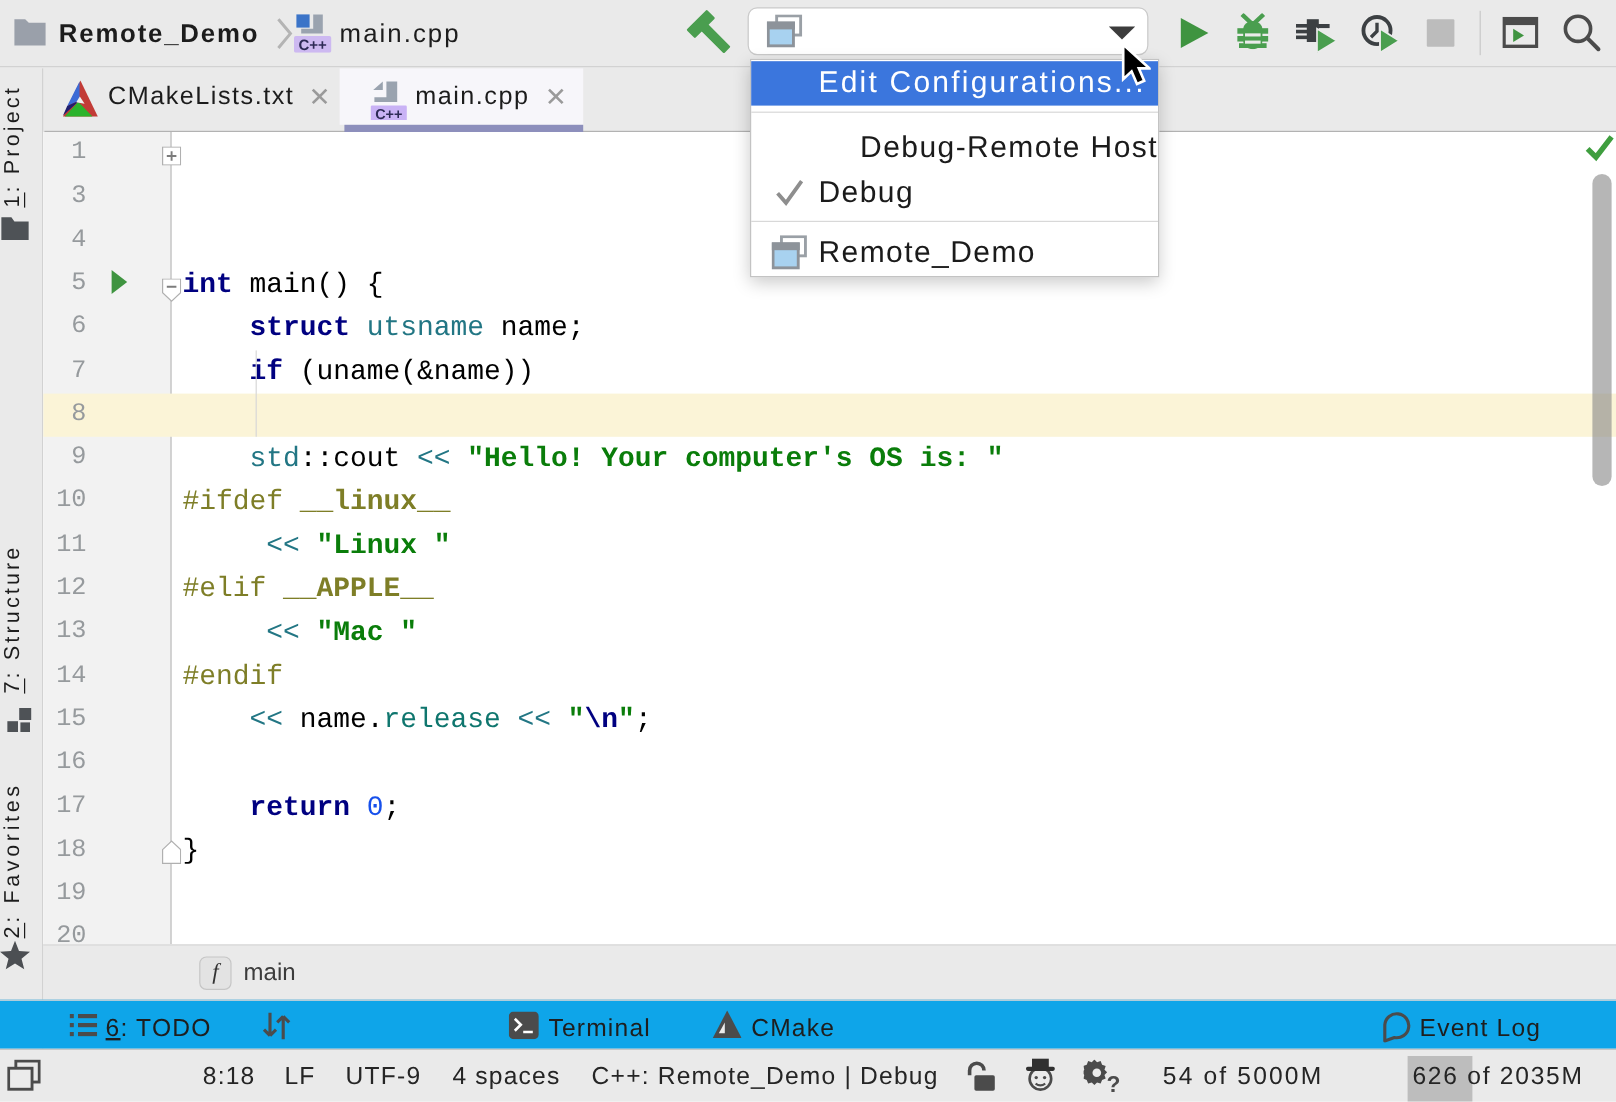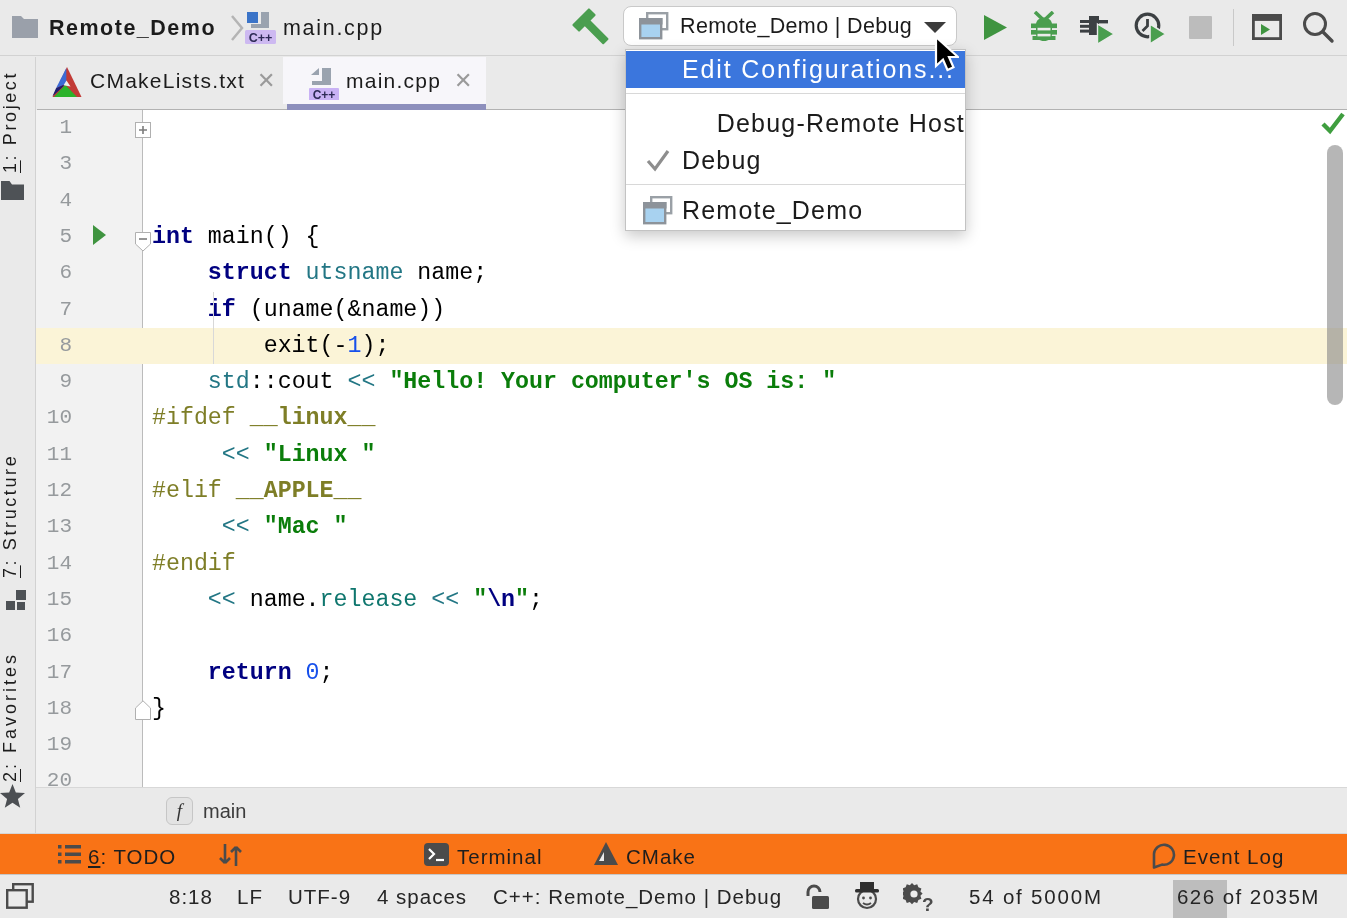--- a/index.html
+++ b/index.html
@@ -42,21 +42,21 @@
   .m { color:#7e7e27; font-weight:bold; }
   .s { color:#0a7d0a; font-weight:bold; }
   .n { color:#1750eb; }
   .t { color:#227684;text-align:right; }
   .f { color:#0f766e; }
   .e { color:#000080; font-weight:bold; }
   .fold { background:#e4e4e4; color:#3c3c3c; }
 
   
   #crumbbar { position:absolute; left:36px; top:787px; width:1311px; height:46px; background:#eaeaea; border-top:1px solid #d8d8d8; }
-  #toolbtm { position:absolute; left:0; top:833px; width:1347px; height:41px; background:#f97316; border-top:1px solid #d6d6d6; font-size:20.5px; letter-spacing:1px; color:#1e1e1e; }
+  #toolbtm { position:absolute; left:0; top:833px; width:1347px; height:41px; background:#0ea5e9; border-top:1px solid #d6d6d6; font-size:20.5px; letter-spacing:1px; color:#1e1e1e; }
   #status { position:absolute; left:0; top:874px; width:1347px; height:44px; background:#eaeaea; border-top:1px solid #c6c6c6; font-size:20.5px; letter-spacing:1px; color:#252525; }
   .bi { position:absolute; top:3px; height:40px; line-height:40px; }
   .si { position:absolute; top:0; height:43px; line-height:43px; }
 </style>
 </head>
 <body>
 
 <div id="toolbar">
   <svg class="abs" style="left:11px;top:12px" width="28" height="27" viewBox="0 0 28 27">
     <path d="M1 4 h9 l3 3 h14 v19 h-26 z" fill="#9aa0aa"></path>
@@ -128,21 +128,20 @@
     <path d="M22 22 L31 31" stroke="#4b4b4b" stroke-width="3.4" stroke-linecap="round"></path>
   </svg>
 </div>
 
 <div id="combo">
   <svg class="abs" style="left:15px;top:5px" width="30" height="28" viewBox="0 0 30 28">
     <rect x="8.2" y="1.2" width="20" height="16" fill="#fff" stroke="#9aa0a6" stroke-width="2.4"></rect>
     <rect x="1.2" y="7.2" width="21" height="19" fill="#a8d2f0" stroke="#8d939a" stroke-width="2.4"></rect>
     <rect x="0" y="6" width="23.5" height="6.5" fill="#8d939a"></rect>
   </svg>
-  <div class="abs" style="left:56px;top:0;height:38px;line-height:38px;font-size:21.5px;letter-spacing:0.35px;color:#1b1b1b;">Remote_Demo | Debug</div>
   <svg class="abs" style="left:299px;top:14px" width="24" height="13" viewBox="0 0 24 13">
     <path d="M1 1 L23 1 L12 12 Z" fill="#3c3c3c"></path>
   </svg>
 </div>
 
 <div id="tabbar">
 
   <svg class="abs" style="left:13px;top:9px" width="33" height="33" viewBox="0 0 33 33">
     <polygon points="17,1 31.5,31 2.5,31" fill="#c23b36"></polygon>
     <polygon points="16.3,2 16.3,17.8 6,22.3" fill="#3c6bd6"></polygon>
@@ -200,21 +199,20 @@
     <div class="row" style="top:145.2px">
         <span class="lnum">6</span>
         <span class="code">    <span class="k">struct</span> <span class="t">utsname</span> name;</span>
       </div>
     <div class="row" style="top:181.5px">
         <span class="lnum">7</span>
         <span class="code">    <span class="k">if</span> (uname(&amp;name))</span>
       </div>
     <div class="row cur" style="top:217.8px">
         <span class="lnum">8</span>
-        <span class="code">        exit(-<span class="n">1</span>);</span>
       </div>
     <div class="row" style="top:254.1px">
         <span class="lnum">9</span>
         <span class="code">    <span class="t">std</span>::cout <span class="t">&lt;&lt;</span> <span class="s">"Hello! Your computer's OS is: "</span></span>
       </div>
     <div class="row" style="top:290.4px">
         <span class="lnum">10</span>
         <span class="code"><span class="p">#ifdef</span> <span class="m">__linux__</span></span>
       </div>
     <div class="row" style="top:326.7px">

